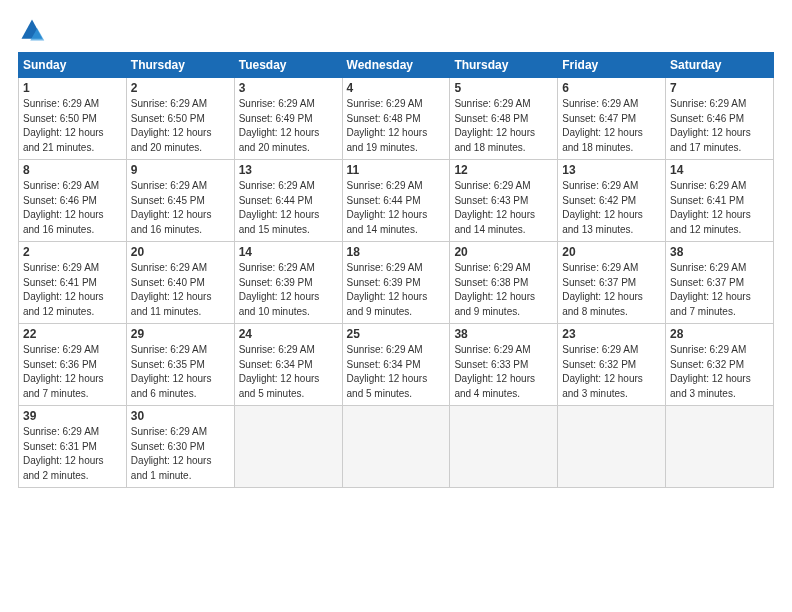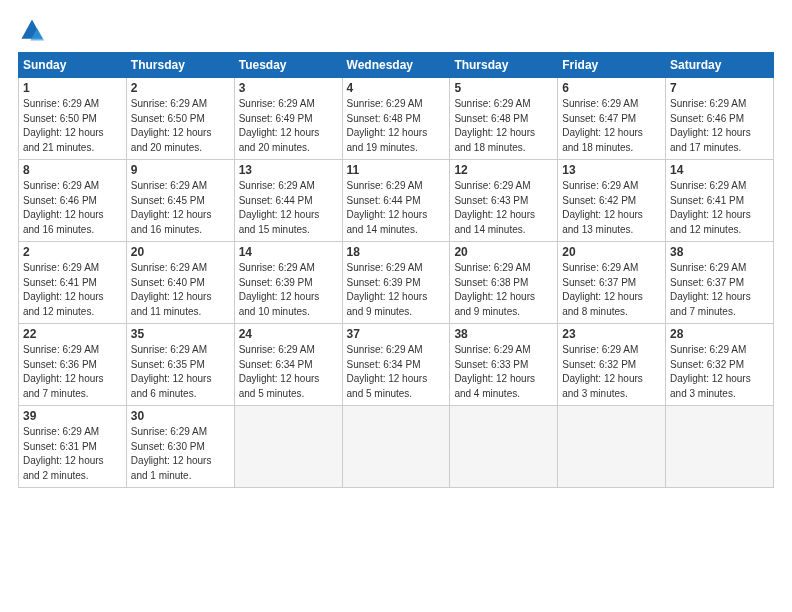--- a/index.html
+++ b/index.html
@@ -219,29 +219,29 @@
             <span class="day-num">38</span>
             <div class="day-info">Sunrise: 6:29 AM<br>Sunset: 6:37 PM<br>Daylight: 12 hours and 7 minutes.</div>
           </td>
         </tr>
         <tr>
           <td>
             <span class="day-num">22</span>
             <div class="day-info">Sunrise: 6:29 AM<br>Sunset: 6:36 PM<br>Daylight: 12 hours and 7 minutes.</div>
           </td>
           <td>
-            <span class="day-num">35</span>
+            <span class="day-num">29</span>
             <div class="day-info">Sunrise: 6:29 AM<br>Sunset: 6:35 PM<br>Daylight: 12 hours and 6 minutes.</div>
           </td>
           <td>
             <span class="day-num">24</span>
             <div class="day-info">Sunrise: 6:29 AM<br>Sunset: 6:34 PM<br>Daylight: 12 hours and 5 minutes.</div>
           </td>
           <td>
-            <span class="day-num">37</span>
+            <span class="day-num">25</span>
             <div class="day-info">Sunrise: 6:29 AM<br>Sunset: 6:34 PM<br>Daylight: 12 hours and 5 minutes.</div>
           </td>
           <td>
             <span class="day-num">38</span>
             <div class="day-info">Sunrise: 6:29 AM<br>Sunset: 6:33 PM<br>Daylight: 12 hours and 4 minutes.</div>
           </td>
           <td>
             <span class="day-num">23</span>
             <div class="day-info">Sunrise: 6:29 AM<br>Sunset: 6:32 PM<br>Daylight: 12 hours and 3 minutes.</div>
           </td>

